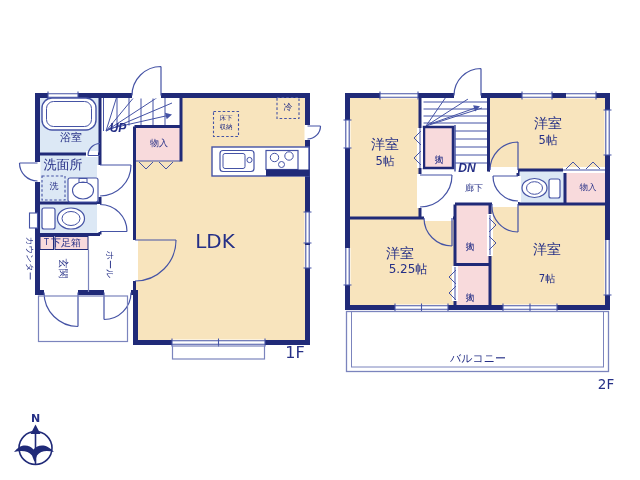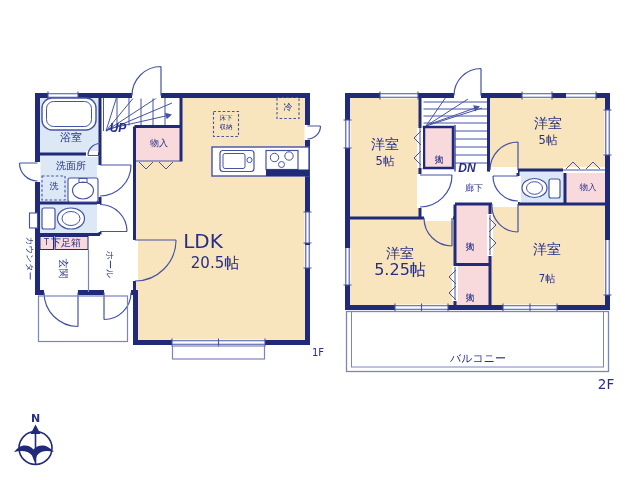--- a/index.html
+++ b/index.html
@@ -247,42 +247,41 @@
 
   <g>
     <circle class="ws" cx="35.5" cy="448" r="16.5" stroke-width="1.6"></circle>
     <path class="ws" d="M35.5,464 V431" stroke-width="1.6"></path>
     <polygon class="wf" points="35.5,424.5 30.5,434 40.5,434"></polygon>
     <path class="wf" d="M14,452 C21,443 29,444.5 33.5,449.5 C38,444.5 46,443 54,452 C46,450 40.5,451 37,455.5 L34.5,462 L32,455.5 C28.5,451 22,450 14,452 Z"></path>
   </g>
 </svg>
 
 <div class="lbl" style="left:45px;top:131px;width:52px;height:14px;font-size:11px">浴室</div>
-<div class="lbl" style="left:43px;top:159px;width:56px;height:13px;font-size:10px">洗面所</div>
+<div class="lbl" style="left:35px;top:159px;width:56px;height:13px;font-size:13px">洗面所</div>
 <div class="lbl" style="left:46px;top:180px;width:16px;height:13px;font-size:9px">洗</div>
 <div class="lbl ser" style="left:103px;top:121px;width:30px;height:15px;font-size:12px">UP</div>
 <div class="lbl" style="left:139px;top:136px;width:40px;height:14px;font-size:9px">物入</div>
-<div class="lbl" style="left:153px;top:229px;width:100px;height:24px;font-size:20px">LDK</div>
-<div class="lbl" style="left:165px;top:255px;width:100px;height:18px;font-size:15px">20.5帖</div>
+<div class="lbl" style="left:165px;top:229px;width:100px;height:24px;font-size:20px">LDK</div>
 <div class="lbl" style="left:214px;top:114px;width:24px;height:9px;font-size:6.5px">床下</div>
 <div class="lbl" style="left:214px;top:123px;width:24px;height:9px;font-size:6.5px">収納</div>
 <div class="lbl" style="left:278px;top:99px;width:20px;height:17px;font-size:9px">冷</div>
 <div class="lbl rot" style="left:-3px;top:252px;width:64px;height:13px;font-size:8.5px">カウンター</div>
 <div class="lbl" style="left:40px;top:237px;width:13px;height:12px;font-size:8px">T</div>
 <div class="lbl" style="left:55px;top:237px;width:22px;height:12px;font-size:10px">下足箱</div>
 <div class="lbl rot" style="left:45px;top:261px;width:36px;height:15px;font-size:10px">玄関</div>
 <div class="lbl rot" style="left:92px;top:258px;width:34px;height:13px;font-size:9px">ホール</div>
-<div class="lbl" style="left:301px;top:345px;width:34px;height:16px;font-size:10px">1F</div>
+<div class="lbl" style="left:278px;top:345px;width:34px;height:16px;font-size:16px">1F</div>
 
 <div class="lbl" style="left:350px;top:135px;width:70px;height:18px;font-size:14px">洋室</div>
 <div class="lbl" style="left:350px;top:155px;width:70px;height:14px;font-size:11.5px">5帖</div>
 <div class="lbl" style="left:517px;top:114px;width:62px;height:18px;font-size:14px">洋室</div>
 <div class="lbl" style="left:517px;top:134px;width:62px;height:14px;font-size:11.5px">5帖</div>
 <div class="lbl" style="left:368px;top:244px;width:64px;height:18px;font-size:14px">洋室</div>
-<div class="lbl" style="left:360px;top:263px;width:80px;height:14px;font-size:16px">5.25帖</div>
+<div class="lbl" style="left:368px;top:263px;width:80px;height:14px;font-size:12px">5.25帖</div>
 <div class="lbl" style="left:516px;top:240px;width:62px;height:18px;font-size:14px">洋室</div>
 <div class="lbl" style="left:516px;top:272px;width:62px;height:14px;font-size:10px">7帖</div>
 <div class="lbl v" style="left:431px;top:131px;width:15px;height:33px;font-size:8.5px">物入</div>
 <div class="lbl ser" style="left:452px;top:161px;width:30px;height:15px;font-size:12px">DN</div>
 <div class="lbl" style="left:459px;top:182px;width:30px;height:12px;font-size:9px">廊下</div>
 <div class="lbl" style="left:569px;top:181px;width:38px;height:14px;font-size:8.5px">物入</div>
 <div class="lbl v" style="left:462px;top:221px;width:15px;height:28px;font-size:8.5px">物入</div>
 <div class="lbl v" style="left:462px;top:272px;width:15px;height:28px;font-size:8.5px">物入</div>
 <div class="lbl" style="left:428px;top:352px;width:100px;height:15px;font-size:11px">バルコニー</div>
 <div class="lbl" style="left:589px;top:377px;width:34px;height:16px;font-size:13.5px">2F</div>

